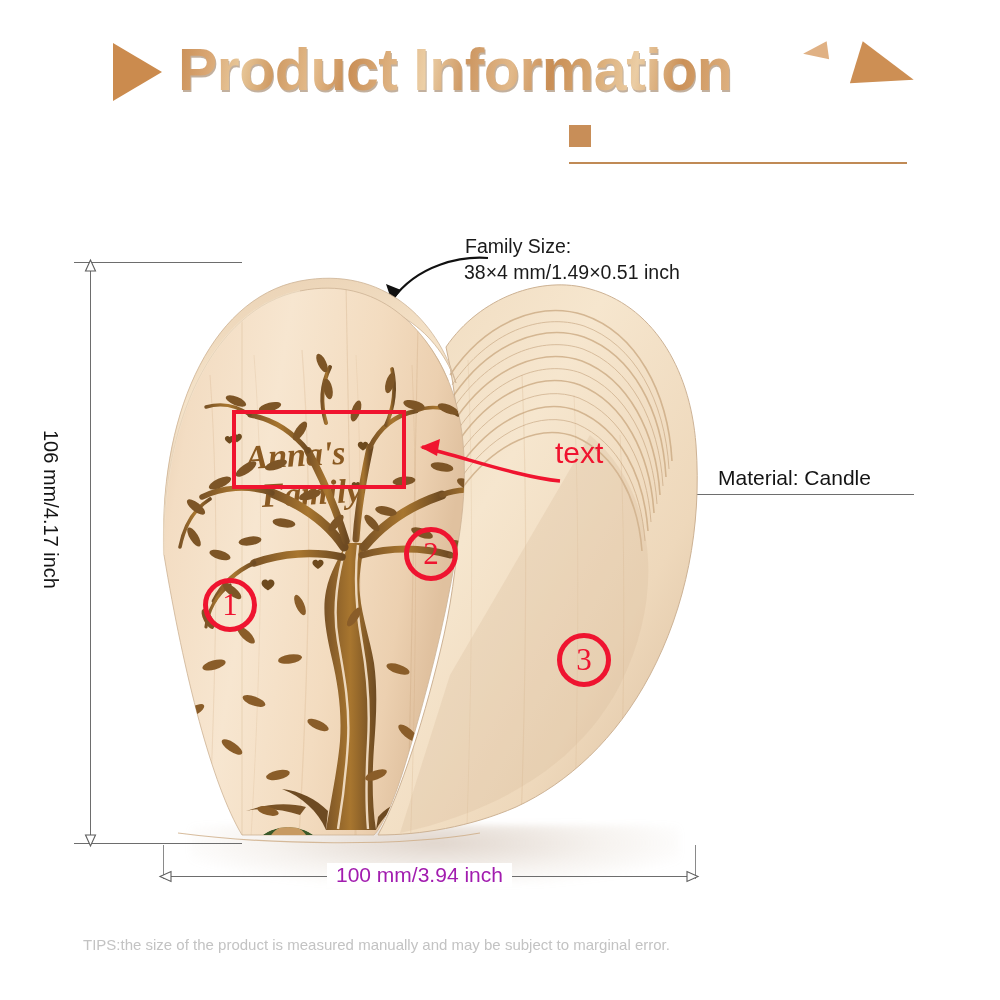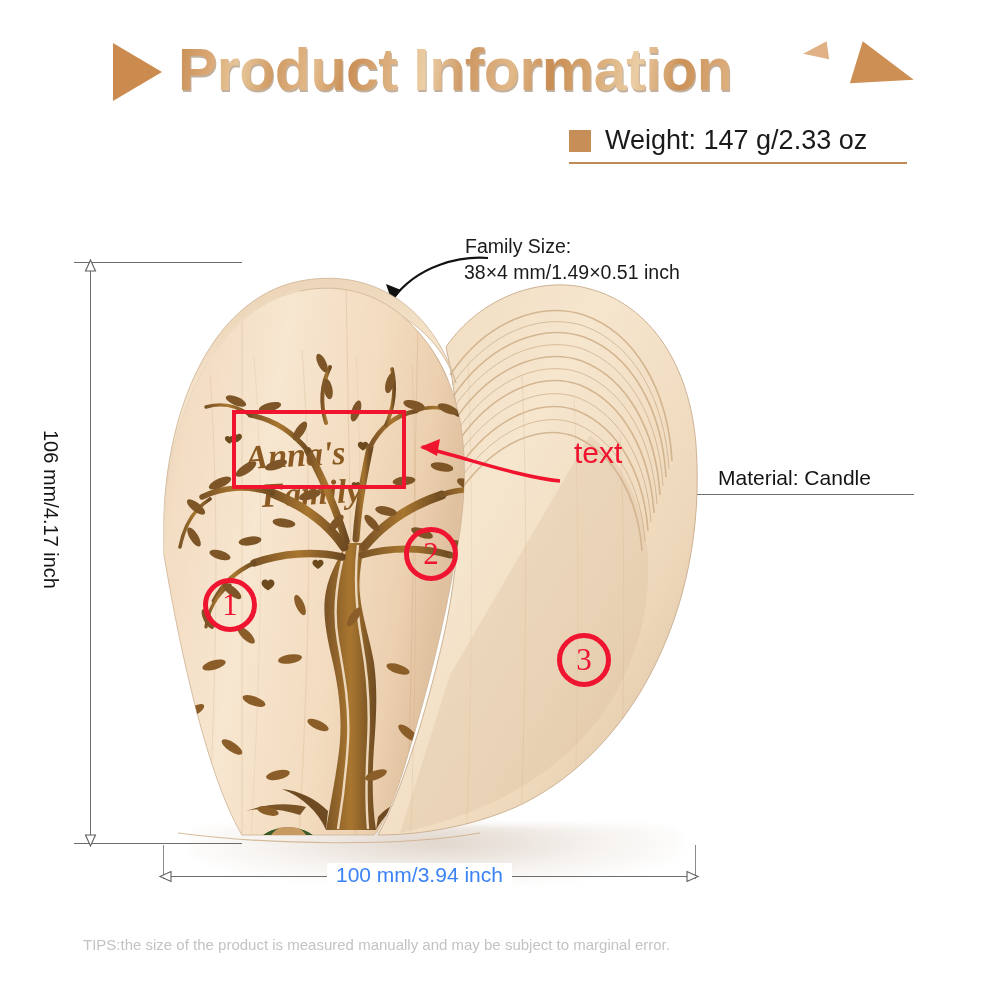--- a/index.html
+++ b/index.html
@@ -75,21 +75,21 @@
   .material-label {
     position: absolute; left: 718px; top: 466px;
     font-size: 21px; color: #141414; white-space: nowrap;
   }
   .material-leader {
     position: absolute; left: 588px; top: 494px;
     width: 326px; height: 1px; background: #6e6e6e;
   }
 
   .text-label {
-    position: absolute; left: 574px; top: 436px;
+    position: absolute; left: 555px; top: 436px;
     font-size: 30px; color: #f0142f; font-weight: normal;
     white-space: nowrap;
   }
 
   
   .engrave-box {
     position: absolute; left: 232px; top: 410px;
     width: 174px; height: 79px;
     border: 4px solid #f0142f;
     z-index: 40;
@@ -124,21 +124,21 @@
     transform: rotate(90deg) translate(0, -14px);
     white-space: nowrap;
   }
 
   .dim-h-line {
     position: absolute; left: 163px; top: 876px;
     width: 532px; height: 1px; background: #6d6d6d;
   }
   .dim-h-label {
     position: absolute; left: 327px; top: 863px;
-    font-size: 21px; color: #3b82f6; background: #fff;
+    font-size: 21px; color: #a21caf; background: #fff;
     padding: 0 9px; white-space: nowrap;
   }
   .dim-h-tick {
     position: absolute; width: 1px; height: 34px; background: #8a8a8a;
   }
 
   .footer {
     position: absolute; left: 83px; top: 936px;
     font-size: 15px; color: #c3c3c3; white-space: nowrap;
   }
@@ -160,21 +160,20 @@
 
 <div id="page">
 
   <div class="tri tri-left"></div>
   <div class="tri tri-right-small"></div>
   <div class="tri tri-right-big"></div>
   <div class="title">Product Information</div>
 
   <div class="weight-row">
     <div class="weight-sq"></div>
-    <div class="weight-txt">Weight: 147 g/2.33 oz</div>
   </div>
   <div class="weight-rule"></div>
 
   <div class="candle-label">
     <span>Family Size:</span>
     <span class="l2">38×4 mm/1.49×0.51 inch</span>
   </div>
   <svg style="position:absolute;left:370px;top:250px;width:120px;height:70px;overflow:visible">
     <path d="M118 8 C 92 6, 48 14, 22 50" stroke="#111" stroke-width="2.1" fill="none"></path>
     <path d="M22 52 L 16 34 L 31 40 Z" fill="#111"></path>

